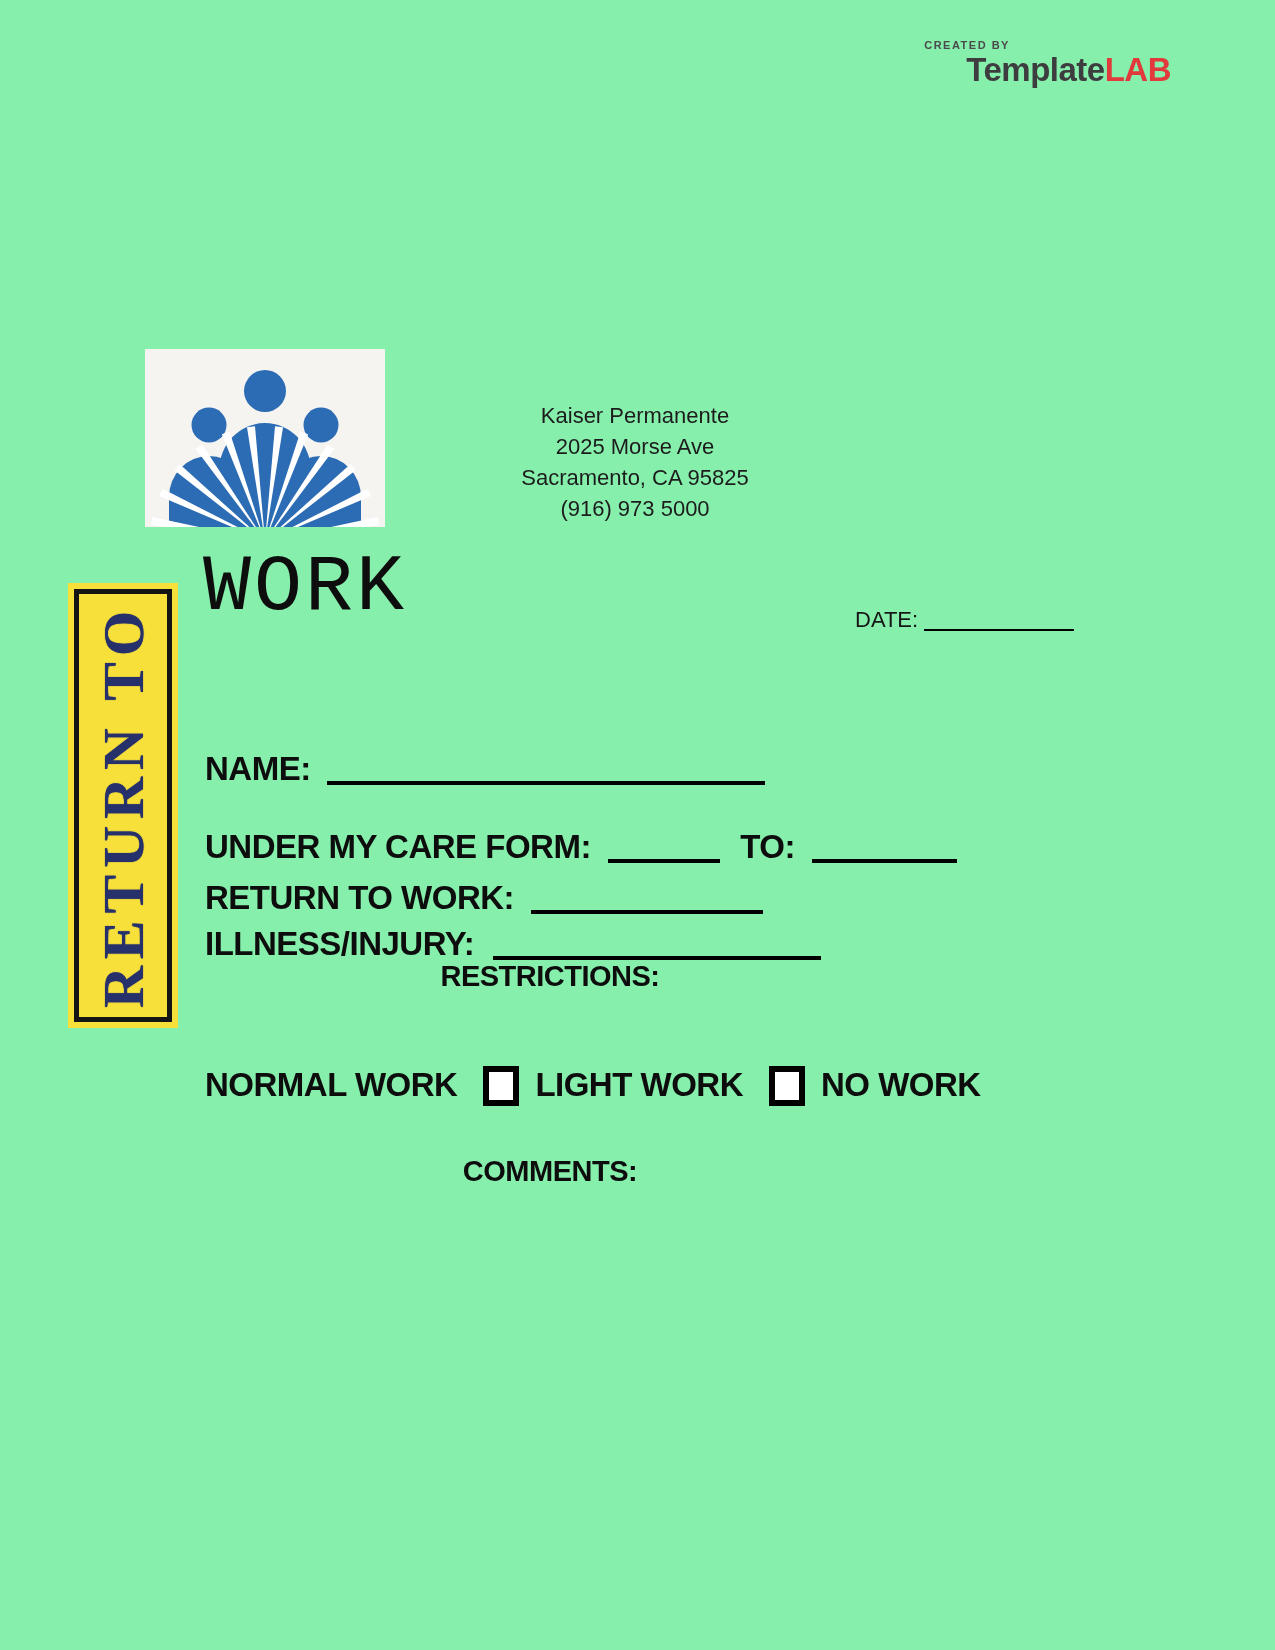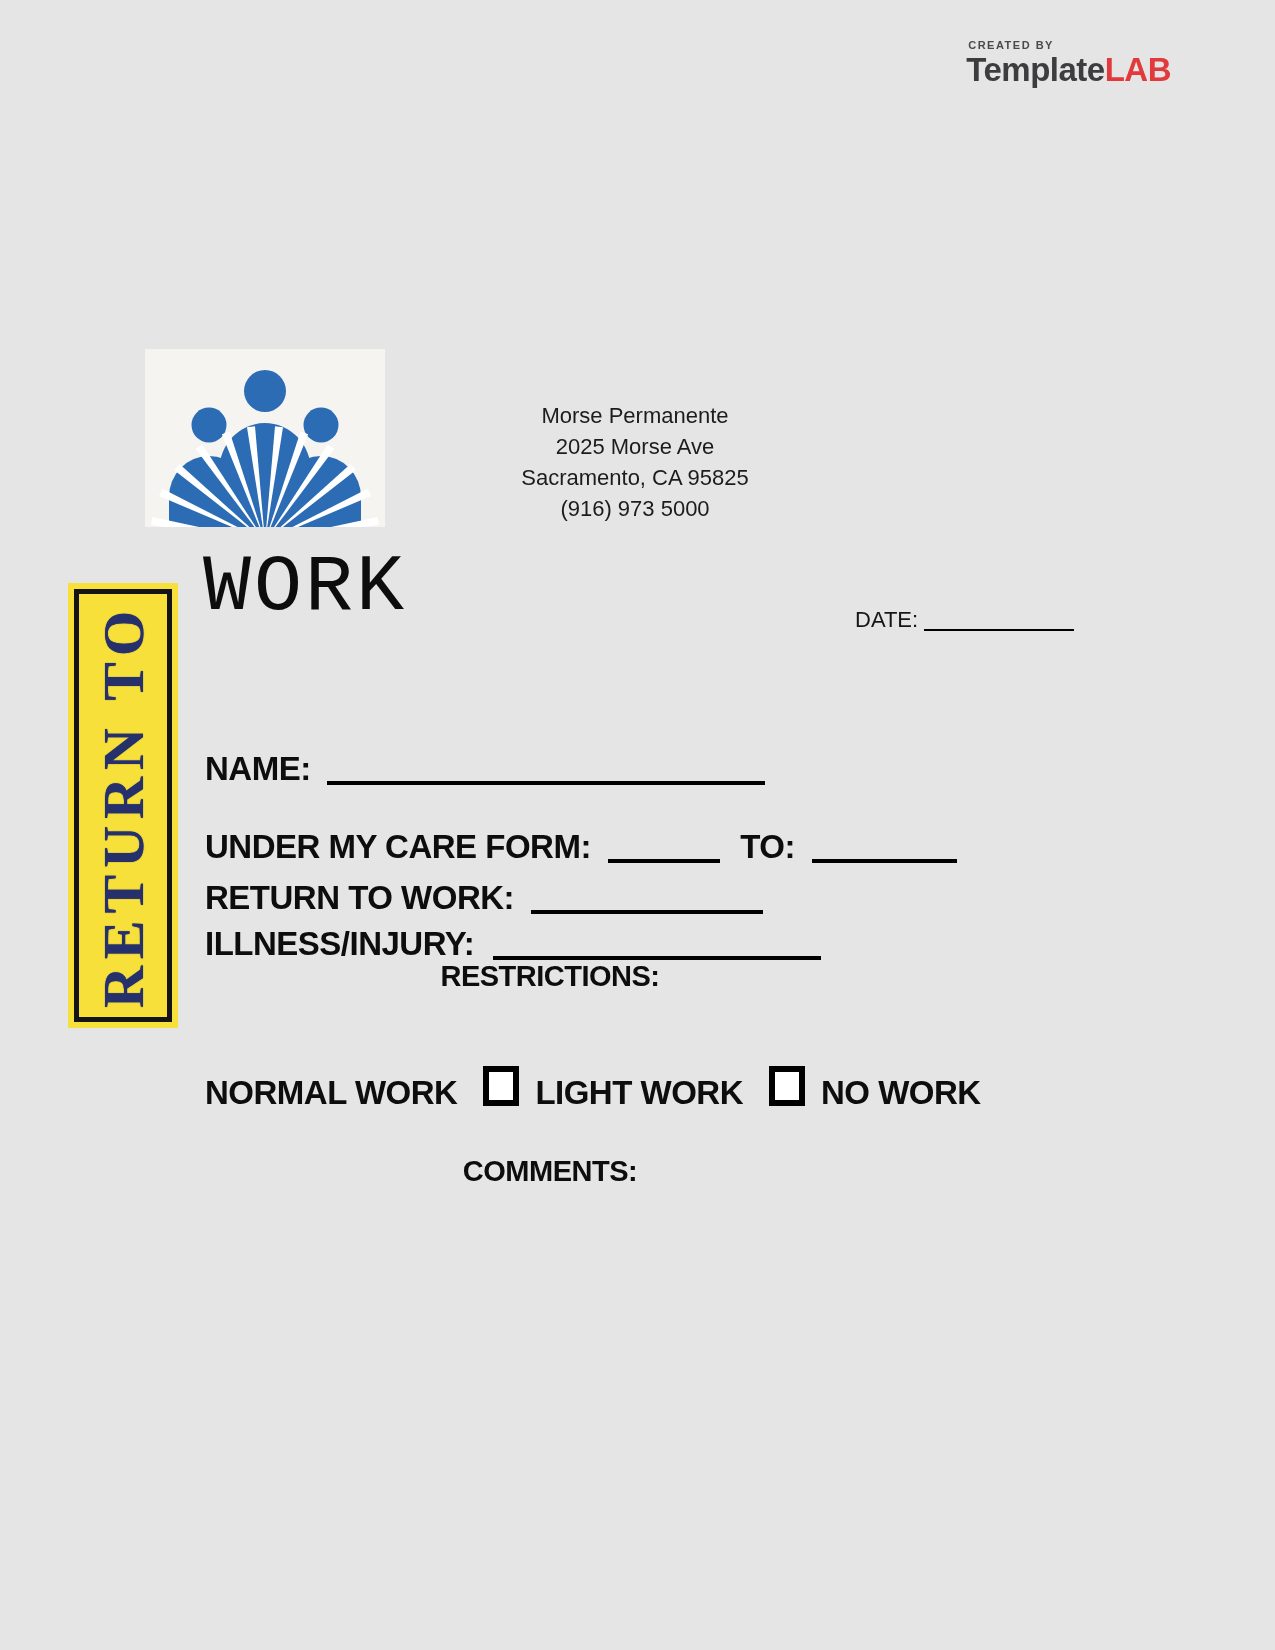--- a/index.html
+++ b/index.html
@@ -1,25 +1,25 @@
 <!DOCTYPE html>
 <html><head>
 <meta charset="utf-8">
 <style>
   html,body{margin:0;padding:0;background:#ffffff;}
   .page{
-    position:relative;width:1275px;height:1650px;background:#e5e5e5;overflow:hidden;
+    position:relative;width:1275px;height:1650px;background:#86efac;overflow:hidden;
     font-family:"Liberation Sans",sans-serif;color:#111;
   }
 
   
   .tlab{position:absolute;top:40px;right:104px;text-align:left;line-height:1;}
   .tlab .created{font-size:11px;font-weight:bold;letter-spacing:1.5px;color:#4a4a4c;margin-left:2px;}
   .tlab .brand{font-size:33px;font-weight:bold;letter-spacing:-0.5px;margin-top:2px;}
-  .tlab .brand .t1{color:#3d3d3f;}
+  .tlab .brand .t1{color:#3d3d3f;margin-left:44px;}
   .tlab .brand .t2{color:#e23a3c;}
 
   
   .kp-logo{position:absolute;left:145px;top:349px;width:240px;height:178px;}
 
   
   .address{
     position:absolute;left:455px;top:400px;width:360px;text-align:center;
     font-size:22px;line-height:31px;color:#1c1c1c;
   }
@@ -73,21 +73,21 @@
   
   .center-head{
     position:absolute;left:205px;width:690px;text-align:center;
     font-size:29px;font-weight:bold;letter-spacing:-0.5px;color:#0d0d0d;
   }
   .restrictions{top:960px;}
   .comments{top:1155px;}
 
   
   .check-row{
-    position:absolute;left:205px;top:1066px;display:flex;align-items:flex-end;
+    position:absolute;left:205px;top:1066px;display:flex;align-items:flex-start;
     font-size:33px;font-weight:bold;letter-spacing:-0.5px;color:#0d0d0d;white-space:nowrap;
   }
   .check-row .lbl{display:inline-block;}
   .checkbox{
     display:inline-block;width:24px;height:28px;border:6px solid #000;
     margin:0 16px 6px 26px;background:#fff;
   }
 </style>
 </head>
 <body>
@@ -123,21 +123,21 @@
         <polygon points="120,192 163.1,85.3 155.5,82.5"></polygon>
         <polygon points="120,192 189.3,100.1 182.7,95.5"></polygon>
         <polygon points="120,192 210.7,121.2 205.5,115.0"></polygon>
         <polygon points="120,192 225.9,147.0 222.5,139.8"></polygon>
         <polygon points="120,192 234.0,175.9 232.6,168.1"></polygon>
       </g>
     </svg>
   </div>
 
   <div class="address">
-    <div>Morse Permanente</div>
+    <div>Kaiser Permanente</div>
     <div>2025 Morse Ave</div>
     <div>Sacramento, CA 95825</div>
     <div>(916) 973 5000</div>
   </div>
 
   <div class="banner">
     <div class="banner-frame">
       <div class="banner-text">RETURN TO</div>
     </div>
   </div>

